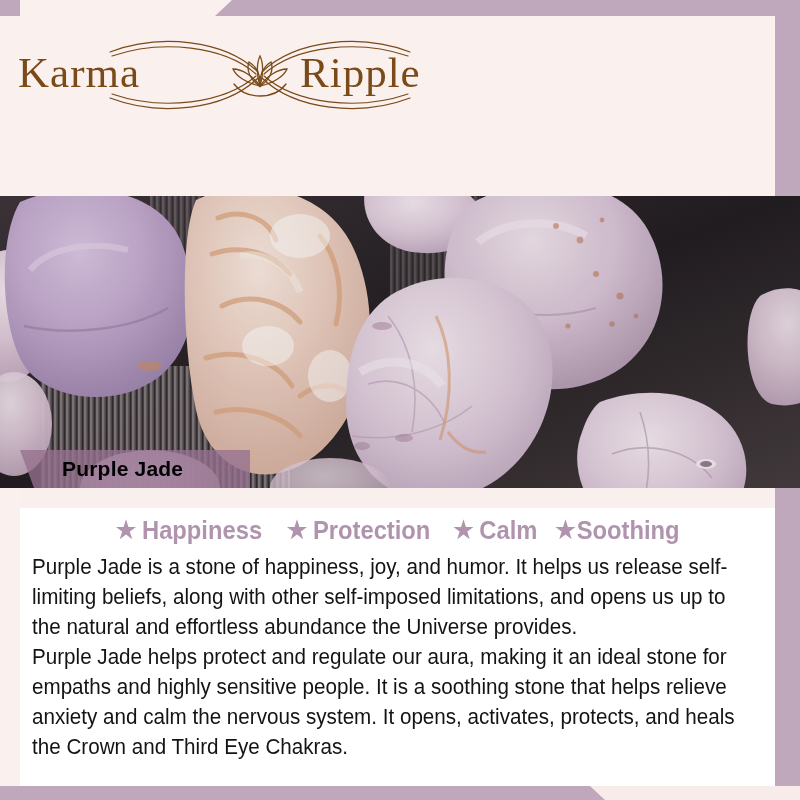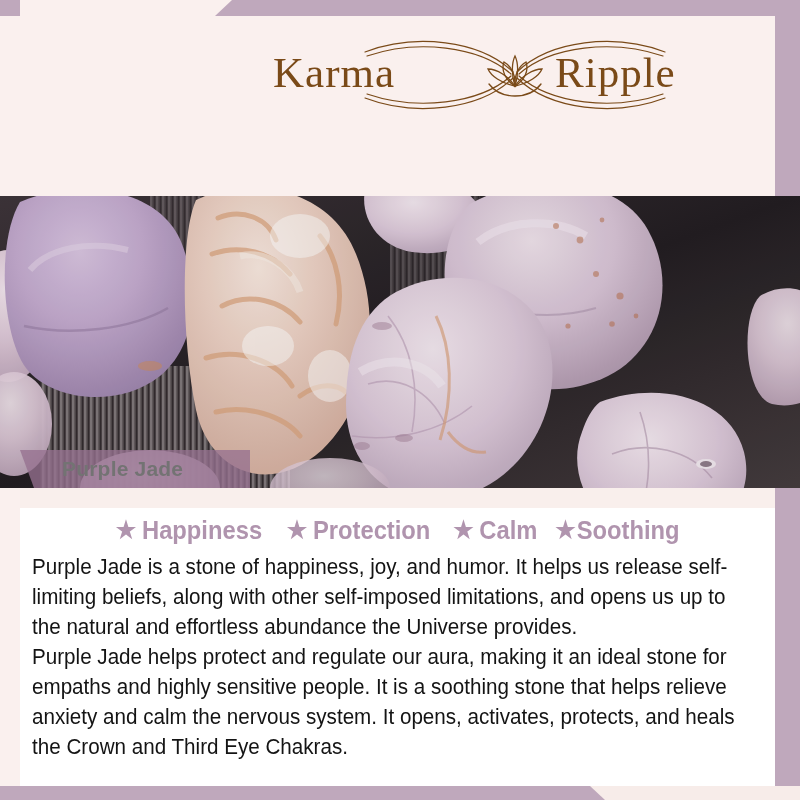--- a/index.html
+++ b/index.html
@@ -71,21 +71,21 @@
   }
 
   
   .brand {
     position: absolute;
     top: 30px; left: 0;
     width: 775px; height: 90px;
     z-index: 12;
     display: flex;
     align-items: center;
-    justify-content: flex-end;
+    justify-content: flex-start;
   }
   .brand svg { display: block; }
   .brand-word {
     font-family: "Liberation Serif", serif;
     font-size: 43px;
     fill: #7a4a18;
     letter-spacing: 1px;
   }
 
   
@@ -128,21 +128,21 @@
     background: rgba(150,113,144,0.78);
     clip-path: polygon(0 0, 100% 0, 100% 100%, 14px 100%);
     z-index: 14;
     display: flex;
     align-items: center;
   }
   .name-text {
     font-family: "Liberation Sans Narrow", "Liberation Sans", sans-serif;
     font-weight: bold;
     font-size: 21px;
-    color: #737373;
+    color: #000000;
     margin-left: 42px;
     white-space: nowrap;
     letter-spacing: 0.2px;
   }
 
   
   .body-panel {
     position: absolute;
     top: 508px; left: 20px;
     width: 755px; height: 278px;

